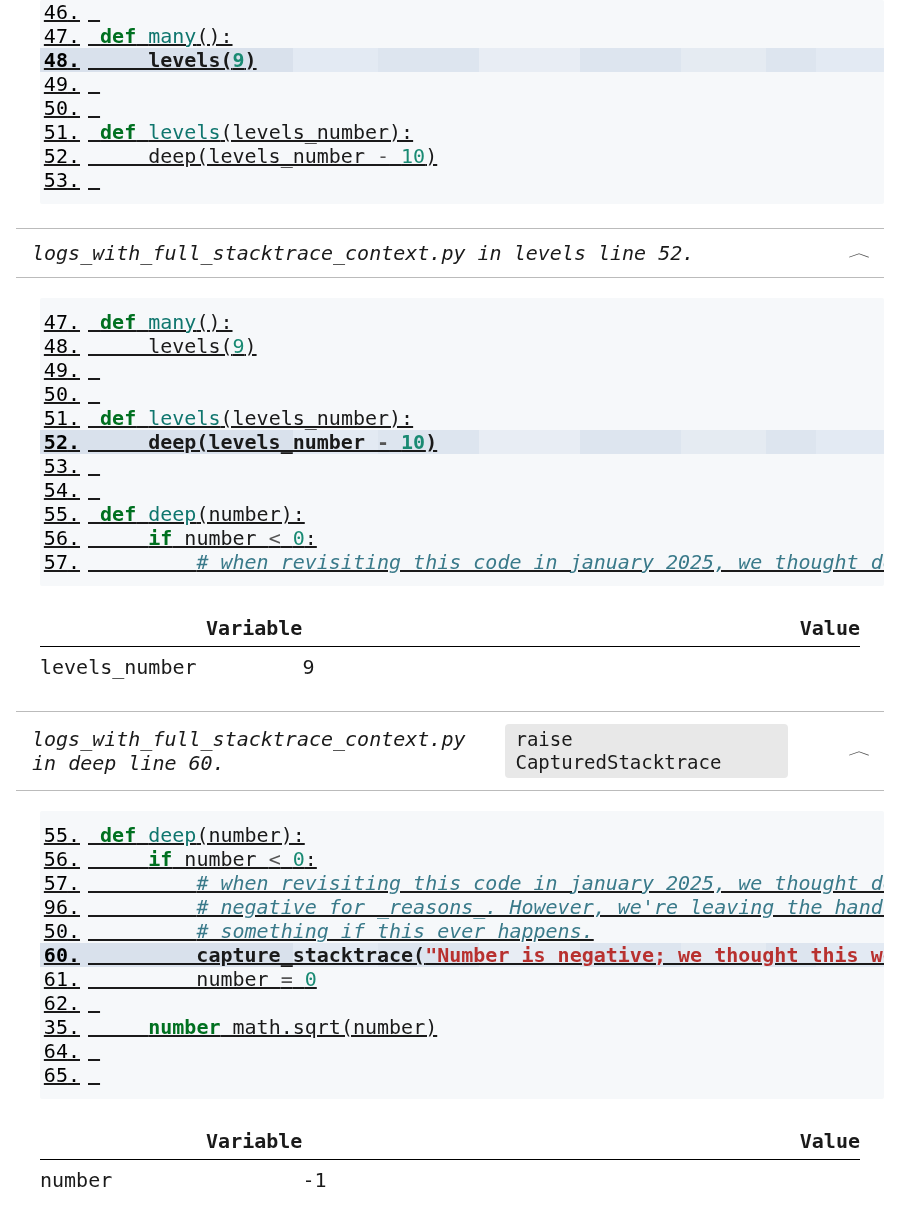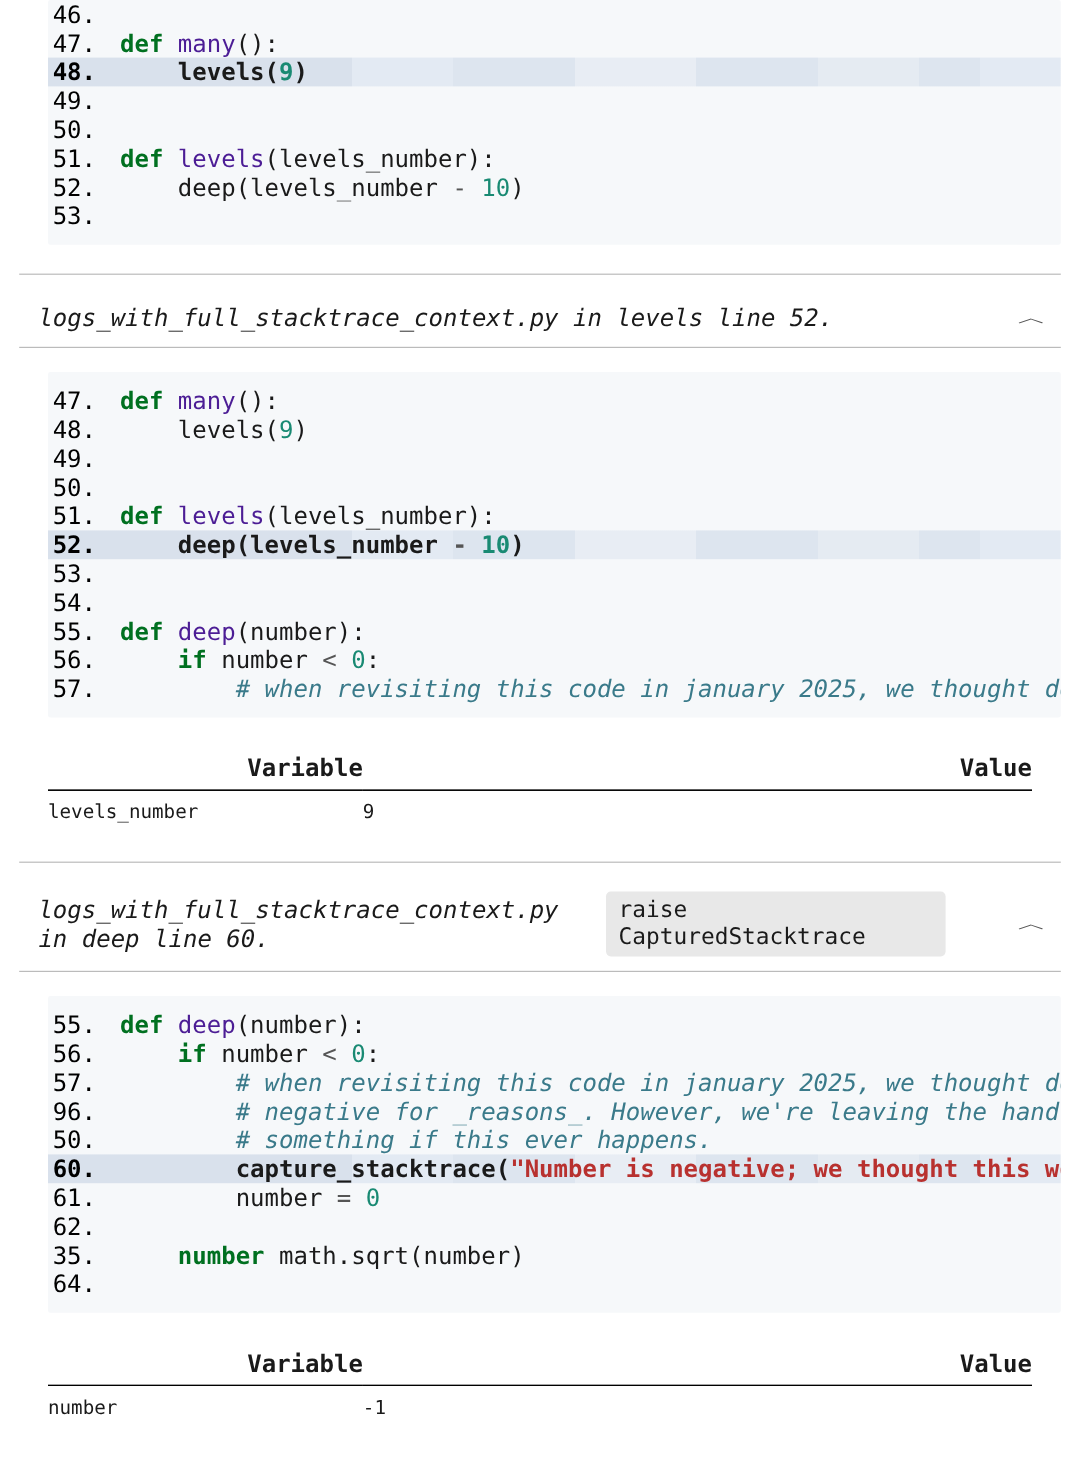--- a/index.html
+++ b/index.html
@@ -15,20 +15,21 @@
   line-height: 1.2;
   padding-top: 0;
   width: 900px;
 }
 .code-block {
   background: #f6f8fa;
   margin: 0 16px 24px 40px;
   padding: 0;
   border-radius: 2px;
   overflow: hidden;
+  text-decoration: underline;
 }
 .code-line {
   display: flex;
   white-space: pre;
   height: 24px;
   line-height: 24px;
 }
 .line-num {
   width: 48px;
   text-align: right;
@@ -49,33 +50,33 @@
     #e3eaf3 30%, #e3eaf3 40%,
     #dde5ef 40%, #dde5ef 52%,
     #e8edf4 52%, #e8edf4 64%,
     #dde5ef 64%, #dde5ef 76%,
     #e5ebf2 76%, #e5ebf2 86%,
     #dde5ef 86%, #dde5ef 92%,
     #e3eaf3 92%, #e3eaf3 100%);
   font-weight: bold;
 }
 .kw { color: #007020; font-weight: bold; }
-.fname { color: #4c1d95; margin-top: 36px; }
+.fname { color: #0f766e; margin-top: 36px; }
 .num { color: #198a73; }
 .op { color: #555; }
 .str { color: #b8312f; }
 .comment { color: #3a7a8a; font-style: italic; }
 .frame-header {
   display: flex;
   align-items: center;
   border: 1px solid #bbb;
   border-left: none;
   border-right: none;
   margin: 0 16px;
-  padding: 24px 16px 12px 16px;
+  padding: 12px 16px 12px 16px;
   background: #fff;
   gap: 40px;
 }
 .frame-title {
   flex: 1;
   font-style: italic;
   font-size: 20px;
 }
 .raise-badge {
   background: #e8e8e8;
@@ -100,21 +101,21 @@
 }
 .var-table th {
   text-align: right;
   font-weight: bold;
   padding: 6px 0;
   border-bottom: 1.5px solid #000;
   font-size: 20px;
 }
 .var-table td {
   padding: 8px 0 4px 0;
-  font-size: 16px;
+  font-size: 20px;
 }
 .var-table th:first-child,
 .var-table td:first-child { width: 32%; }
 .first-block { padding-top: 0; }
 .block-pad-top { padding-top: 12px; }
 .block-pad-bottom { padding-bottom: 12px; }
 </style>
 </head>
 <body>
 
@@ -172,20 +173,21 @@
       <div class="code-line"><span class="line-num">55</span><span class="line-code"> <span class="kw">def</span> <span class="fname">deep</span>(number):</span></div>
       <div class="code-line"><span class="line-num">56</span><span class="line-code">     <span class="kw">if</span> number <span class="op">&lt;</span> <span class="num">0</span>:</span></div>
       <div class="code-line"><span class="line-num">57</span><span class="line-code">         <span class="comment"># when revisiting this code in january 2025, we thought deeply about it</span></span></div>
       <div class="code-line"><span class="line-num">96</span><span class="line-code">         <span class="comment"># negative for _reasons_. However, we're leaving the handling in and pu</span></span></div>
       <div class="code-line"><span class="line-num">50</span><span class="line-code">         <span class="comment"># something if this ever happens.</span></span></div>
       <div class="code-line highlighted"><span class="line-num">60</span><span class="line-code">         capture_stacktrace(<span class="str">"Number is negative; we thought this wouldn't happen</span></span></div>
       <div class="code-line"><span class="line-num">61</span><span class="line-code">         number <span class="op">=</span> <span class="num">0</span></span></div>
       <div class="code-line"><span class="line-num">62</span><span class="line-code"> </span></div>
       <div class="code-line"><span class="line-num">35</span><span class="line-code">     <span class="kw">number</span> math.sqrt(number)</span></div>
       <div class="code-line"><span class="line-num">64</span><span class="line-code"> </span></div>
+      <div class="code-line"><span class="line-num">65</span><span class="line-code"> </span></div>
     </div>
     <table class="var-table">
       <thead>
         <tr>
           <th>Variable</th>
           <th>Value</th>
         </tr>
       </thead>
       <tbody>
         <tr>

